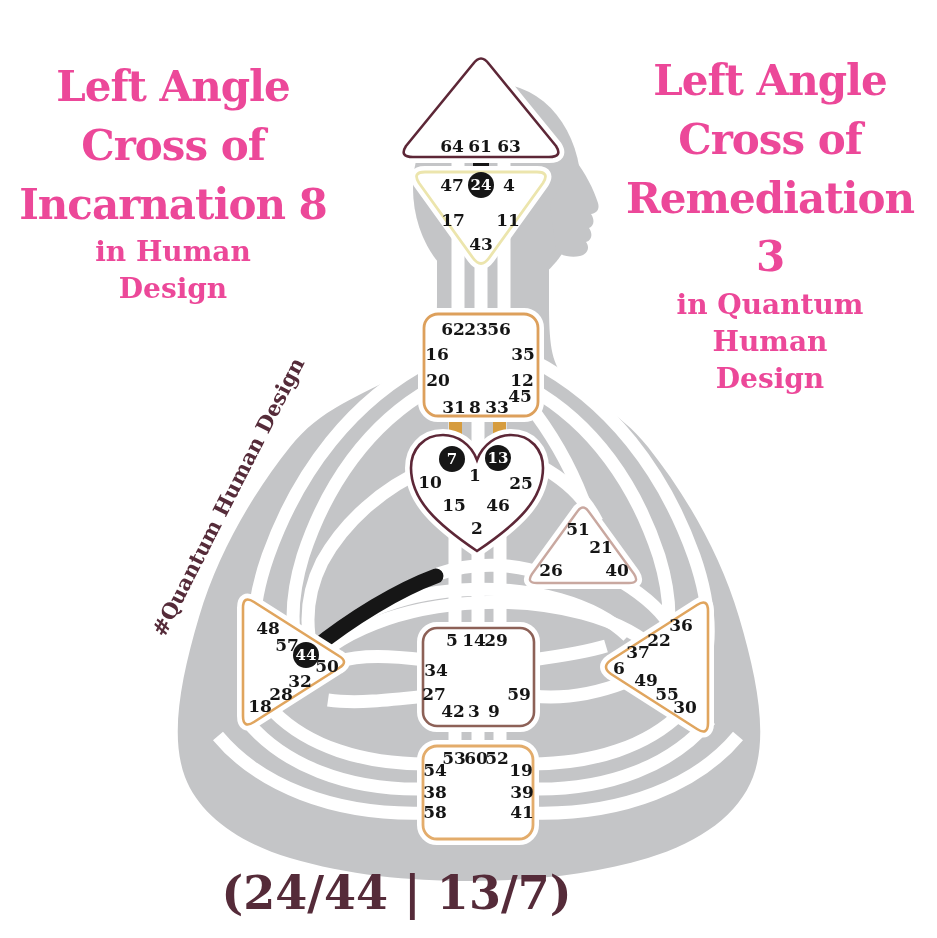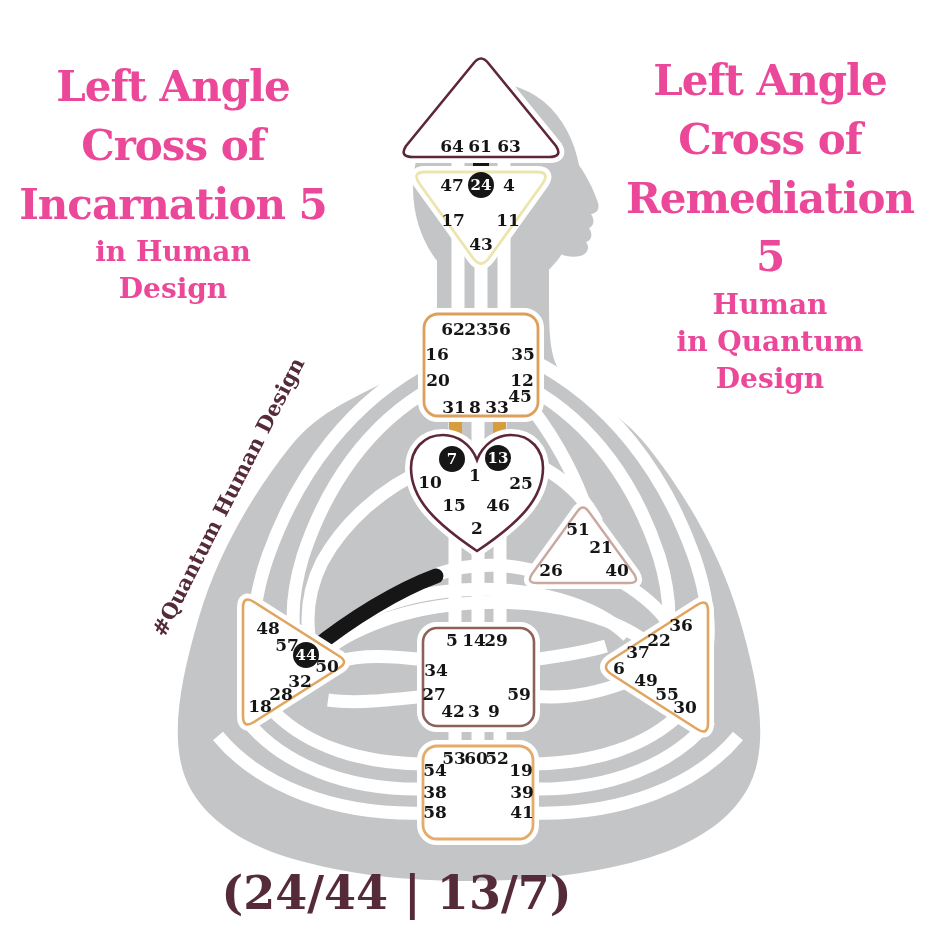--- a/index.html
+++ b/index.html
@@ -214,37 +214,37 @@
       <text class="gate" x="522" y="798">39</text>
       <text class="gate" x="435" y="818">58</text>
       <text class="gate" x="522" y="818">41</text>
     </g>
   </svg>
 
   <div class="title" style="left:14px;top:58px;width:318px;">
     <div class="title-main">
       <div>Left Angle</div>
       <div>Cross of</div>
-      <div>Incarnation 5</div>
+      <div>Incarnation 8</div>
     </div>
     <div class="title-sub">
       <div>in Human</div>
       <div>Design</div>
     </div>
   </div>
 
   <div class="title" style="left:610px;top:52px;width:320px;">
     <div class="title-main">
       <div>Left Angle</div>
       <div>Cross of</div>
-      <div>Remediation 5</div>
+      <div>Remediation 3</div>
     </div>
     <div class="title-sub">
+      <div>in Quantum</div>
       <div>Human</div>
-      <div>in Quantum</div>
       <div>Design</div>
     </div>
   </div>
 
   <div class="hashtag">#Quantum Human Design</div>
 
   <div class="notation">(24/44 | 13/7)</div>
 
 </div>
 

